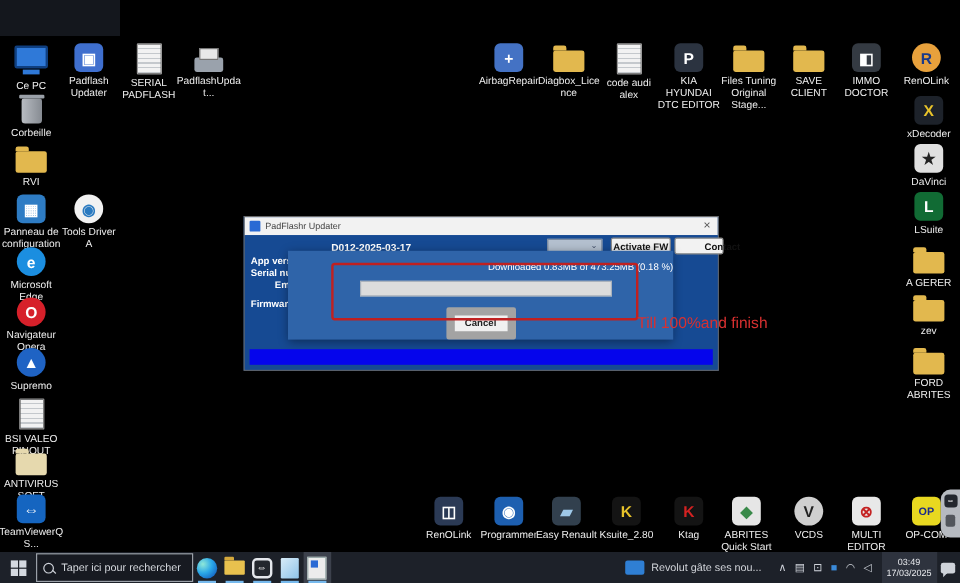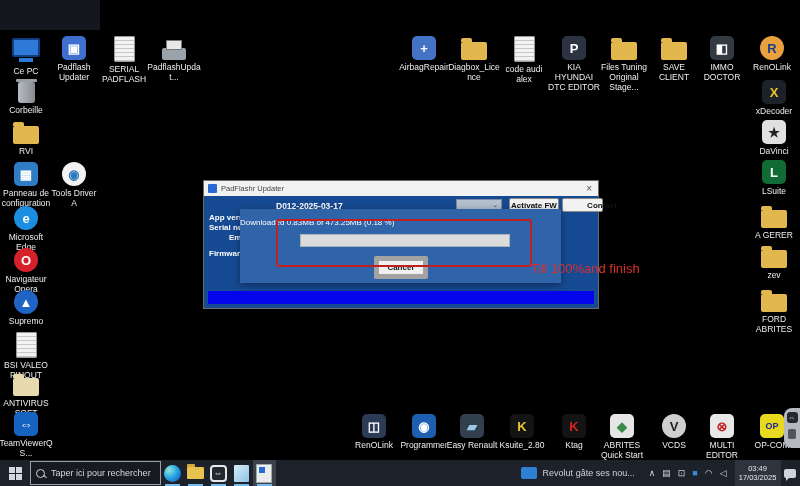--- a/index.html
+++ b/index.html
@@ -35,24 +35,24 @@
   .dlg-label{position:absolute;left:5px;font-size:8px;font-weight:bold;color:#fff;white-space:nowrap;}
   #fw-value{position:absolute;left:72px;top:5px;font-size:8.5px;font-weight:bold;color:#fff;}
   #dlg-dropdown{position:absolute;left:252px;top:3px;width:46px;height:12px;background:#b4c0cf;border:1px solid #7a8aa0;
                 display:flex;align-items:center;justify-content:flex-end;padding-right:3px;box-sizing:border-box;
                 font-size:7px;color:#44506a;}
   .dlg-btn{position:absolute;top:2px;height:14px;background:#f2f2f2;border:1px solid #8a8a8a;border-radius:2px;
            font-size:8px;font-weight:bold;color:#111;display:flex;align-items:center;justify-content:center;box-sizing:border-box;}
   #btn-activate{left:305px;width:50px;}
   #btn-contact{left:358px;width:33px;padding-left:39px;}
   #overlay{position:absolute;left:36px;top:13px;width:321px;height:74px;background:#2f64a9;box-shadow:0 2px 8px rgba(0,0,0,.4);}
-  #ov-status{position:absolute;left:0;right:0;top:9px;text-align:left;font-size:8px;color:#fff;}
+  #ov-status{position:absolute;left:0;right:0;top:9px;text-align:right;font-size:8px;color:#fff;}
   #ov-progress{position:absolute;left:60px;top:25px;width:210px;height:13px;background:#dcdcdc;border:1px solid #aab2bc;box-sizing:border-box;}
   #ov-cancel{position:absolute;left:50%;transform:translateX(-50%);top:47px;width:44px;height:13px;background:#f0f0f0;
-             border:5px solid #a3a3a3;border-radius:2px;font-size:8px;font-weight:bold;color:#222;
+             border:7px solid #a3a3a3;border-radius:2px;font-size:8px;font-weight:bold;color:#222;
              display:flex;align-items:center;justify-content:center;}
   #dlg-bottombar{position:absolute;left:4px;right:4px;top:95px;height:13px;background:#0505ec;}
   
   #anno-rect{position:absolute;left:276px;top:219px;width:252px;height:44px;border:2px solid #c02020;border-radius:3px;z-index:40;}
   #anno-text{position:absolute;left:531px;top:261px;font-size:13px;color:#d83030;z-index:40;white-space:nowrap;}
   
   #side-tab{position:absolute;right:0;top:408px;width:16px;height:40px;background:#b6bac0;border-radius:8px 0 0 8px;z-index:5;
             display:flex;flex-direction:column;align-items:center;padding-top:4px;box-sizing:border-box;}
   #side-tab .tv{width:11px;height:11px;background:#23272e;border-radius:3px;color:#fff;font-size:7px;line-height:11px;text-align:center;}
   #side-tab .grip{width:8px;height:10px;background:#52565c;border-radius:2px;margin-top:6px;}

